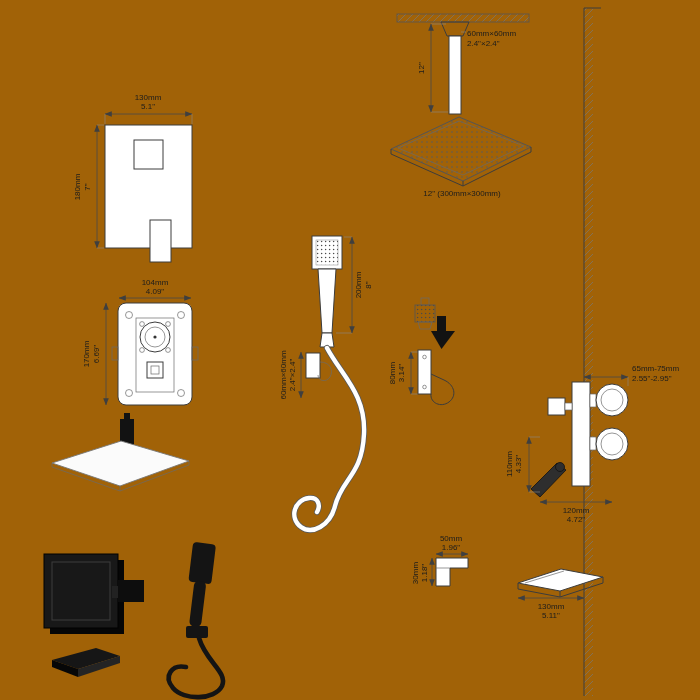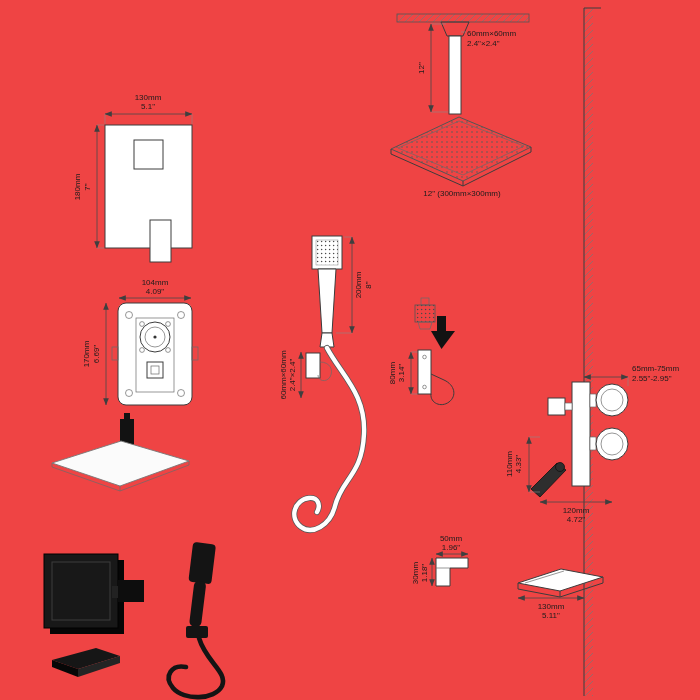--- a/index.html
+++ b/index.html
@@ -1,16 +1,16 @@
 <!DOCTYPE html>
 <html><head>
 <meta charset="utf-8">
 <style>
   html,body{margin:0;padding:0;background:#fff;}
-  #stage{position:relative;width:700px;height:700px;background:#ef4444;overflow:hidden;font-family:"Liberation Sans",sans-serif;}
+  #stage{position:relative;width:700px;height:700px;background:#a16207;overflow:hidden;font-family:"Liberation Sans",sans-serif;}
   svg{display:block}
   .ln{stroke:#3c3c3c;stroke-width:1;fill:none}
   .lnt{stroke:#6a6a6a;stroke-width:.7;fill:none}
   .dim{stroke:#4a4a4a;stroke-width:.8;fill:none}
   .ext{stroke:#8a8a8a;stroke-width:.6;fill:none}
   .txt{font-family:"Liberation Sans",sans-serif;font-size:8px;fill:#1c1c1c}
   .txtm{font-family:"Liberation Sans",sans-serif;font-size:8px;fill:#1c1c1c;text-anchor:middle}
   .blk{fill:#121212;stroke:none}
   .wht{fill:#ffffff}
   .hose-o{stroke:#5a5a5a;stroke-width:6;fill:none;stroke-linecap:round}

